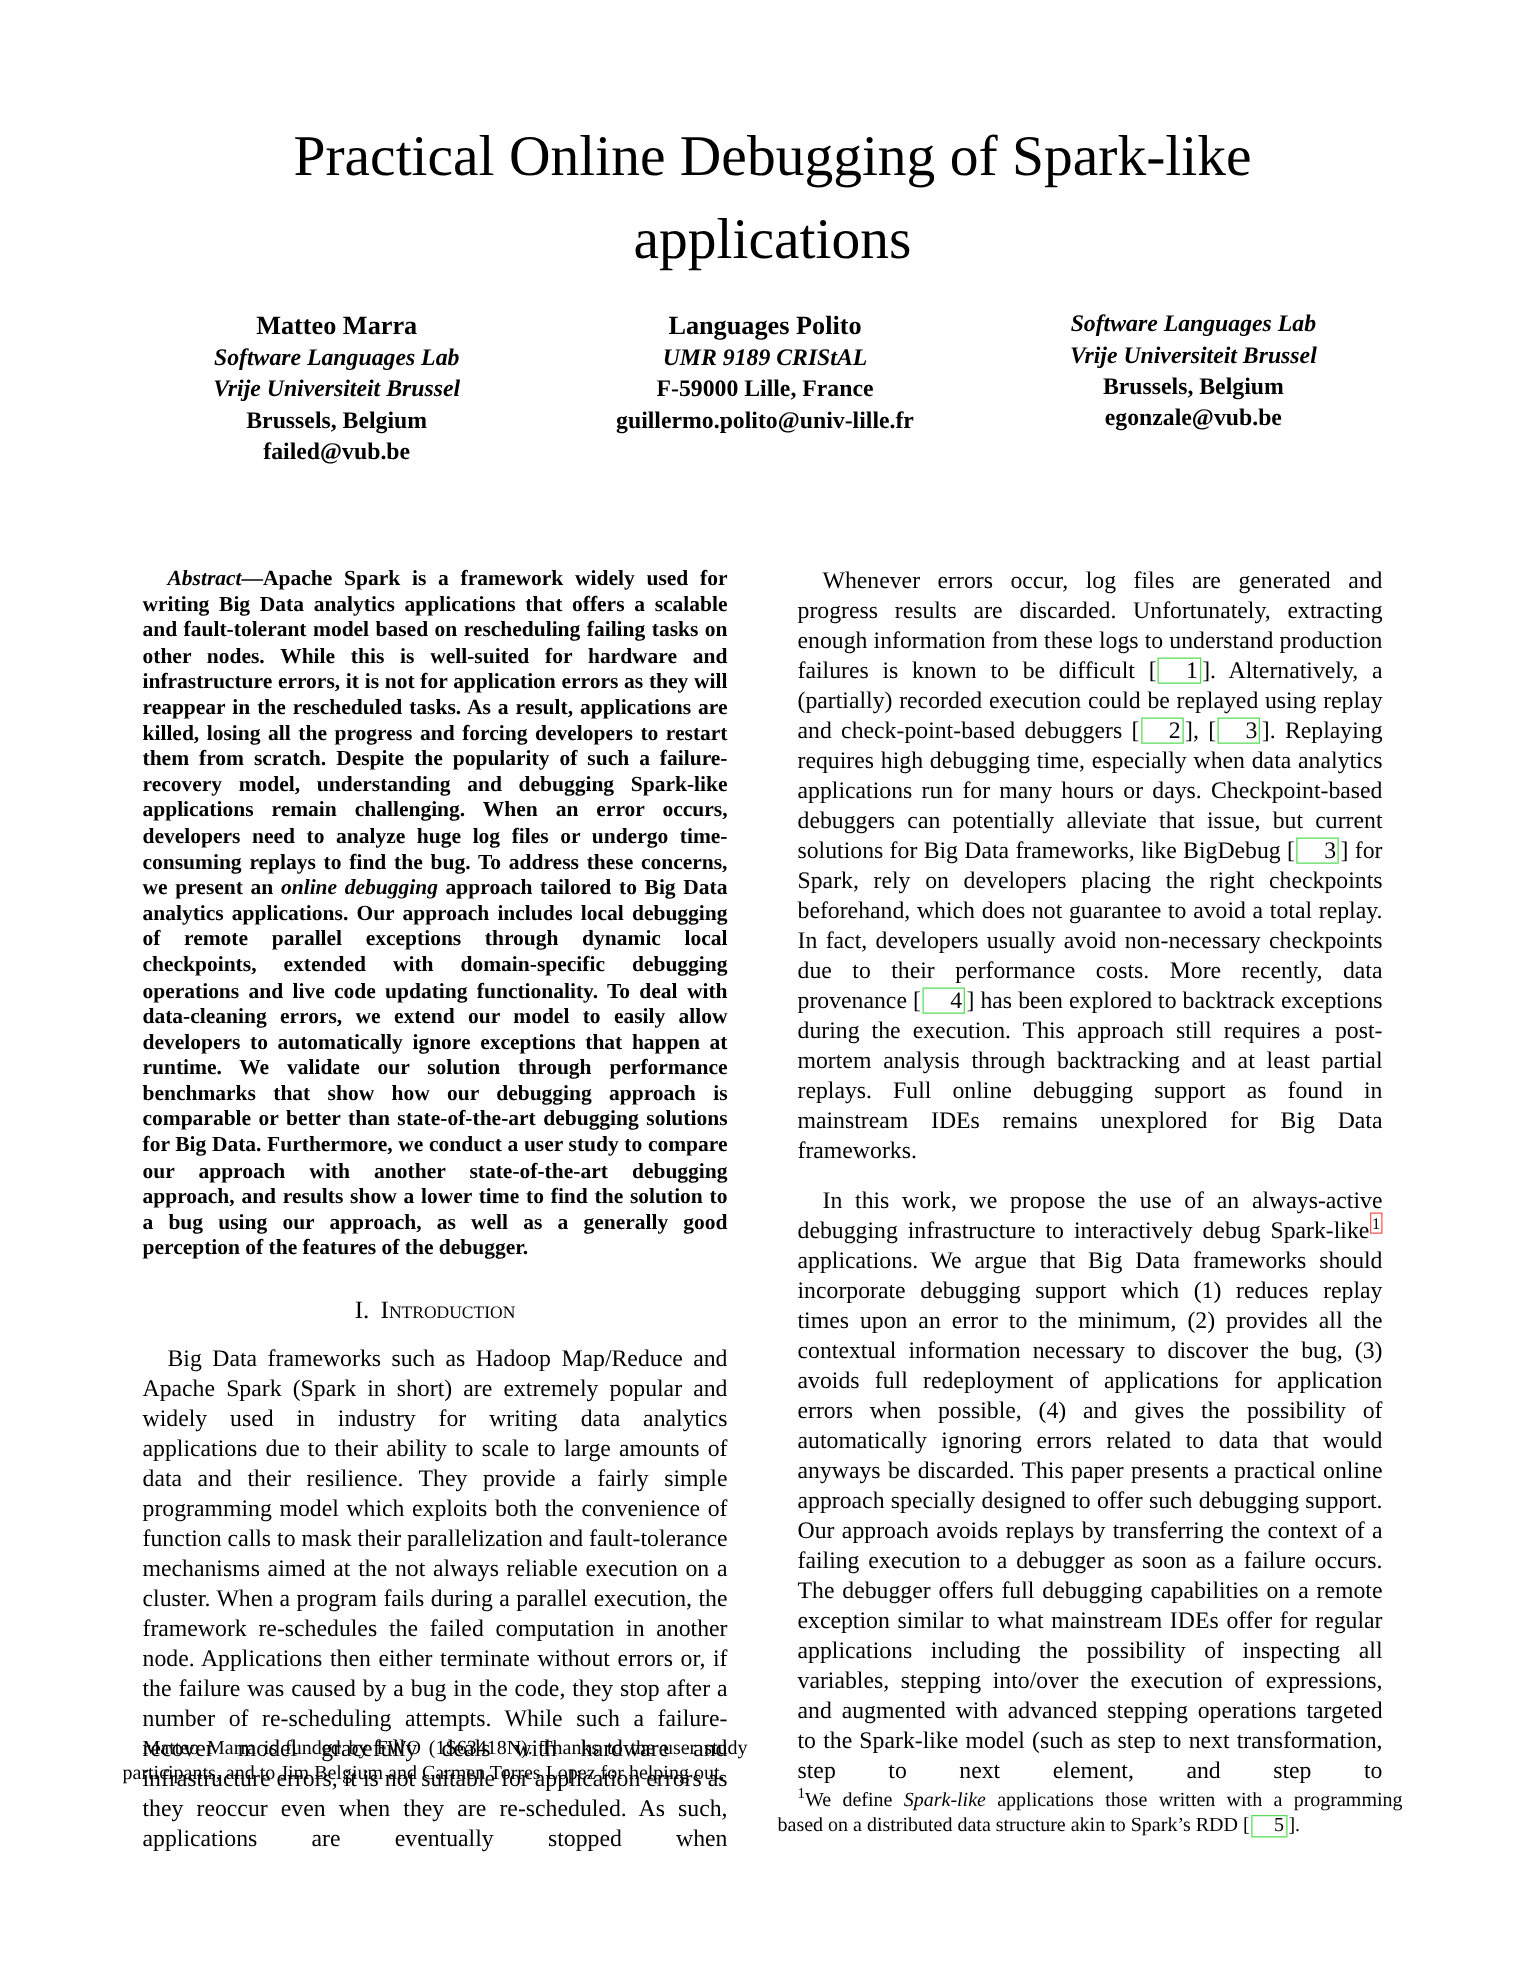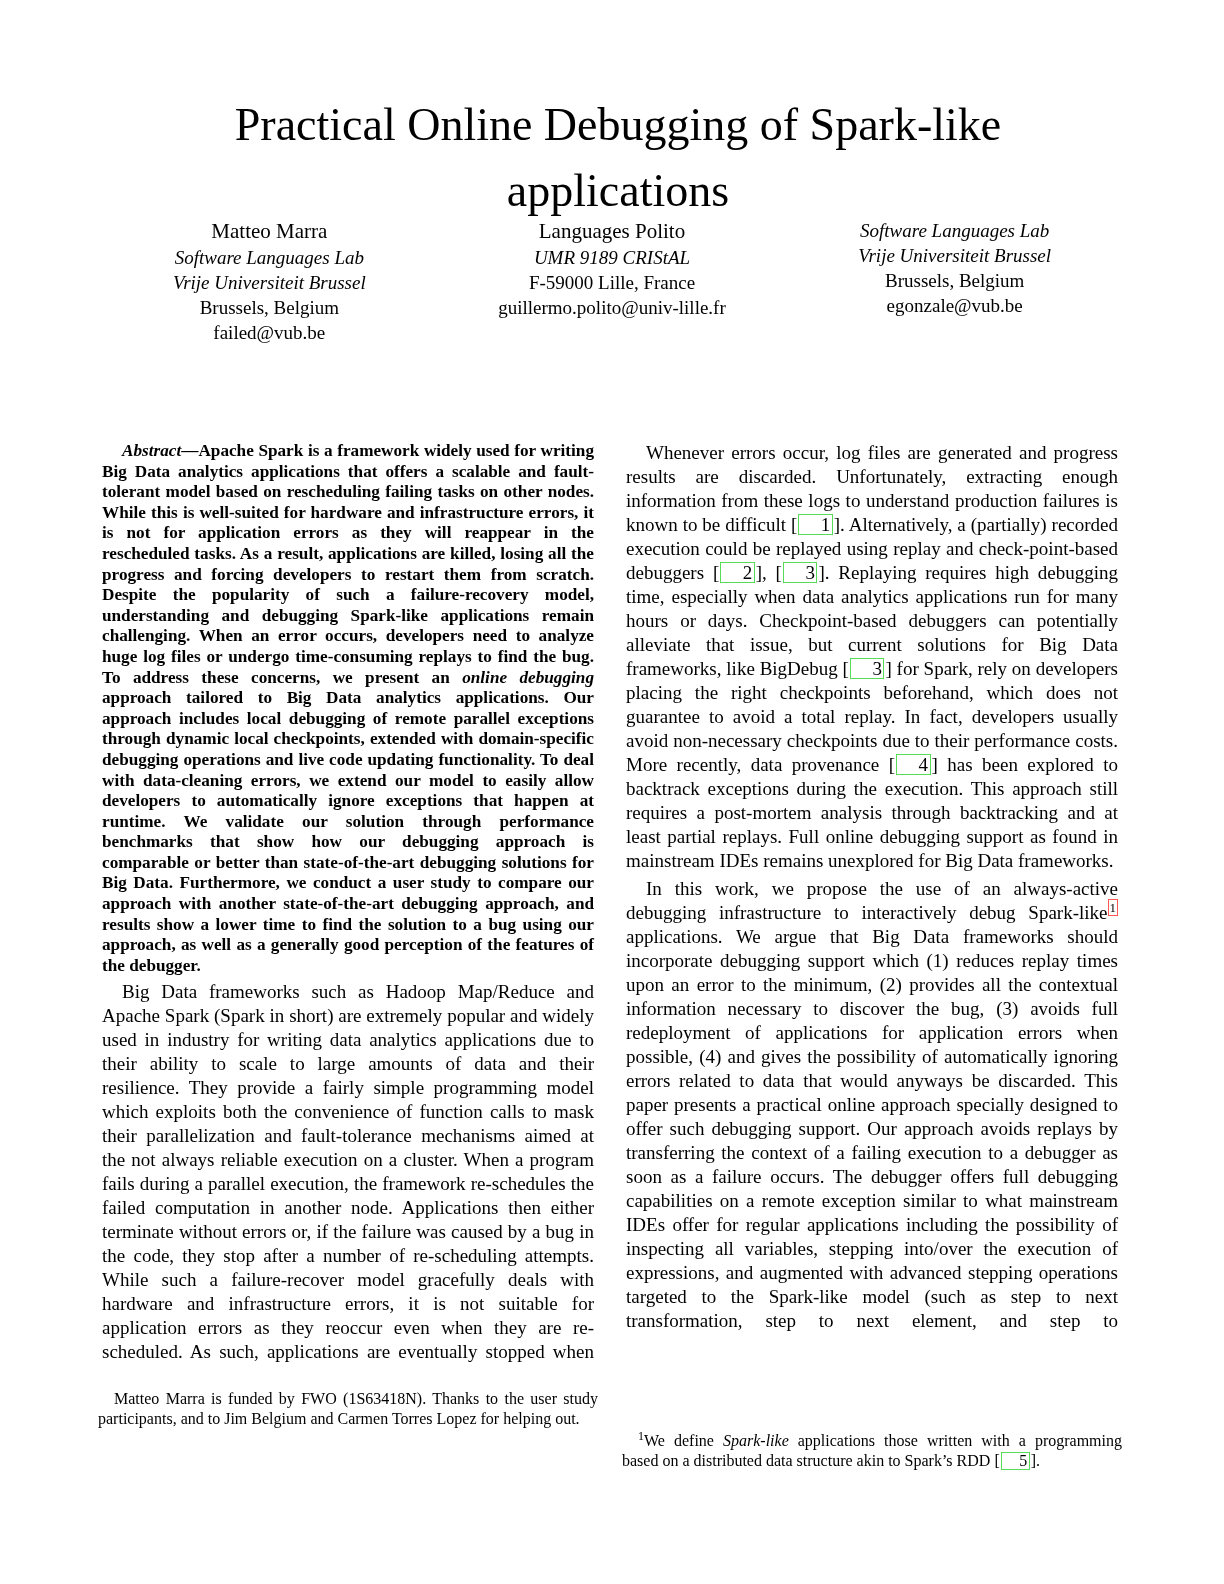--- a/index.html
+++ b/index.html
@@ -16,32 +16,33 @@
   .title-block {
     position: absolute;
     top: 92px; left: 0; width: 100%;
     text-align: center;
     font-size: 46px;
     line-height: 66px;
     font-weight: normal;
   }
   .authors {
     position: absolute;
-    top: 218px; left: 98px; width: 1028px;
+    top: 247px; left: 98px; width: 1028px;
     display: flex;
+    font-weight: bold;
   }
   .author { flex: 1; text-align: center; font-size: 19px; line-height: 25px; }
   .author .name { font-size: 21px; line-height: 27px; }
   .author .affil { font-style: italic; }
 
   .col { position: absolute; top: 437px; width: 500px; }
   .col-left  { left: 98px; }
   .col-right { left: 622px; }
 
-  p { margin: 4px; }
+  p { margin: 16px; }
   .abstract {
     font-weight: bold;
     font-size: 17.2px;
     line-height: 20.6px;
     text-align: justify;
     text-indent: 20px;
   }
   .bi { font-style: italic; }
   .it { font-style: italic; }
 
@@ -118,20 +119,21 @@
     <div class="author">
       <div class="affil">Software Languages Lab</div>
       <div class="affil">Vrije Universiteit Brussel</div>
       <div class="city">Brussels, Belgium</div>
       <div class="email">egonzale@vub.be</div>
     </div>
   </div>
 
   <div class="col col-left">
     <p class="abstract"><span class="bi">Abstract</span>—Apache Spark is a framework widely used for writing Big Data analytics applications that offers a scalable and fault-tolerant model based on rescheduling failing tasks on other nodes. While this is well-suited for hardware and infrastructure errors, it is not for application errors as they will reappear in the rescheduled tasks. As a result, applications are killed, losing all the progress and forcing developers to restart them from scratch. Despite the popularity of such a failure-recovery model, understanding and debugging Spark-like applications remain challenging. When an error occurs, developers need to analyze huge log files or undergo time-consuming replays to find the bug. To address these concerns, we present an <span class="bi">online debugging</span> approach tailored to Big Data analytics applications. Our approach includes local debugging of remote parallel exceptions through dynamic local checkpoints, extended with domain-specific debugging operations and live code updating functionality. To deal with data-cleaning errors, we extend our model to easily allow developers to automatically ignore exceptions that happen at runtime. We validate our solution through performance benchmarks that show how our debugging approach is comparable or better than state-of-the-art debugging solutions for Big Data. Furthermore, we conduct a user study to compare our approach with another state-of-the-art debugging approach, and results show a lower time to find the solution to a bug using our approach, as well as a generally good perception of the features of the debugger.</p>
+    <h2 class="section-heading"><span class="sec-num">I.</span><span class="sc">Introduction</span></h2>
     <p class="body-text indent flush-last">Big Data frameworks such as Hadoop Map/Reduce and Apache Spark (Spark in short) are extremely popular and widely used in industry for writing data analytics applications due to their ability to scale to large amounts of data and their resilience. They provide a fairly simple programming model which exploits both the convenience of function calls to mask their parallelization and fault-tolerance mechanisms aimed at the not always reliable execution on a cluster. When a program fails during a parallel execution, the framework re-schedules the failed computation in another node. Applications then either terminate without errors or, if the failure was caused by a bug in the code, they stop after a number of re-scheduling attempts. While such a failure-recover model gracefully deals with hardware and infrastructure errors, it is not suitable for application errors as they reoccur even when they are re-scheduled. As such, applications are eventually stopped when</p>
   </div>
 
   <div class="col col-right">
     <p class="body-text indent">Whenever errors occur, log files are generated and progress results are discarded. Unfortunately, extracting enough information from these logs to understand production failures is known to be difficult <span class="cite">[<span class="cite-num">1</span>]</span>. Alternatively, a (partially) recorded execution could be replayed using replay and check-point-based debuggers <span class="cite">[<span class="cite-num">2</span>]</span>, <span class="cite">[<span class="cite-num">3</span>]</span>. Replaying requires high debugging time, especially when data analytics applications run for many hours or days. Checkpoint-based debuggers can potentially alleviate that issue, but current solutions for Big Data frameworks, like BigDebug <span class="cite">[<span class="cite-num">3</span>]</span> for Spark, rely on developers placing the right checkpoints beforehand, which does not guarantee to avoid a total replay. In fact, developers usually avoid non-necessary checkpoints due to their performance costs. More recently, data provenance <span class="cite">[<span class="cite-num">4</span>]</span> has been explored to backtrack exceptions during the execution. This approach still requires a post-mortem analysis through backtracking and at least partial replays. Full online debugging support as found in mainstream IDEs remains unexplored for Big Data frameworks.</p>
     <p class="body-text indent flush-last">In this work, we propose the use of an always-active debugging infrastructure to interactively debug Spark-like<sup class="fnref">1</sup> applications. We argue that Big Data frameworks should incorporate debugging support which (1) reduces replay times upon an error to the minimum, (2) provides all the contextual information necessary to discover the bug, (3) avoids full redeployment of applications for application errors when possible, (4) and gives the possibility of automatically ignoring errors related to data that would anyways be discarded. This paper presents a practical online approach specially designed to offer such debugging support. Our approach avoids replays by transferring the context of a failing execution to a debugger as soon as a failure occurs. The debugger offers full debugging capabilities on a remote exception similar to what mainstream IDEs offer for regular applications including the possibility of inspecting all variables, stepping into/over the execution of expressions, and augmented with advanced stepping operations targeted to the Spark-like model (such as step to next transformation, step to next element, and step to</p>
   </div>
 
   <div class="footnote fn-left">Matteo Marra is funded by FWO (1S63418N). Thanks to the user study participants, and to Jim Belgium and Carmen Torres Lopez for helping out.</div>
   <div class="footnote fn-right"><sup class="fnmark">1</sup>We define <span class="it">Spark-like</span> applications those written with a programming based on a distributed data structure akin to Spark’s RDD <span class="cite">[<span class="cite-num">5</span>]</span>.</div>

